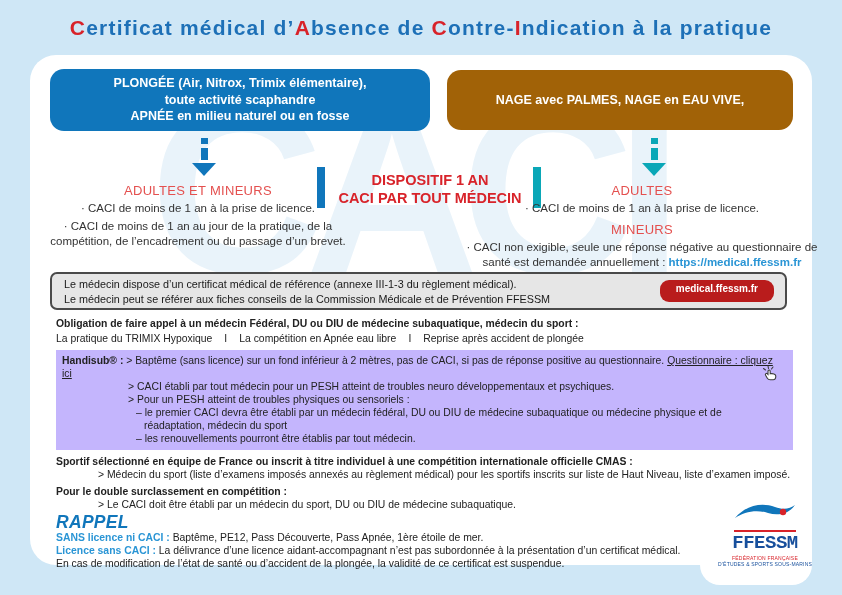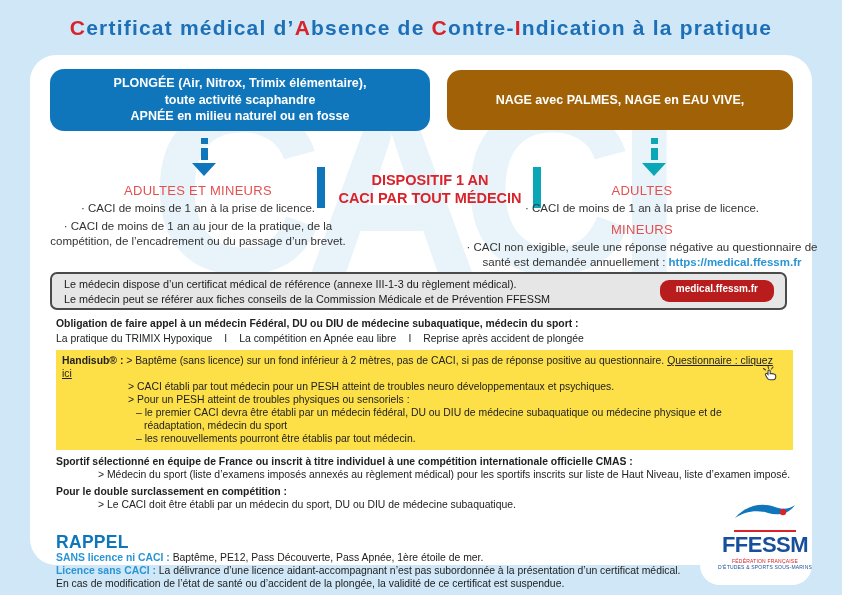--- a/index.html
+++ b/index.html
@@ -56,39 +56,39 @@
            line-height:1.4; }
   .ref-button { position:absolute; right:11px; top:6px; background:#b91c1c; color:#fff;
            font-weight:bold; font-size:10px; padding:3px 16px 8px; border-radius:9px;
            cursor:pointer; }
 
   .main { left:56px; top:317px; width:737px; font-size:10.4px; color:#222; line-height:1.25; }
   .h-bold { font-weight:bold; }
   .obl-items { margin-top:2px; }
   .sep { margin:0 12px; }
 
-  .handisub { margin-top:5px; background:#fde047; padding:4px 8px 5px 6px; position:relative; }
+  .handisub { margin-top:5px; background:#c4b5fd; padding:4px 8px 5px 6px; position:relative; }
   .hs-ind  { margin-left:66px; }
   .hs-ind2 { margin-left:74px; padding-left:8px; text-indent:-8px; }
   .hs-link { text-decoration:underline; cursor:pointer; }
   .cursor-icon { position:absolute; right:14px; top:15px; }
 
   .cmas-h { margin-top:5px; font-weight:bold; }
   .indent-item { padding-left:52px; text-indent:-10px; }
   .sur-h { margin-top:4px; font-weight:bold; }
 
-  .rappel-h { margin-top:21px; font-size:17.5px; font-weight:bold; color:#1076bb;
-           line-height:1.15; letter-spacing:0.3px; }
+  .rappel-h { margin-top:1px; font-size:17.5px; font-weight:bold; color:#1076bb;
+           line-height:1.15; letter-spacing:0.3px;font-style:italic; }
   .rap-line { width:655px; line-height:1.22; }
   .rap-label { color:#2a95d5; font-weight:bold; }
 
   .logo { left:716px; top:499px; width:98px; text-align:center; }
   .logo-line { width:62px; height:2px; background:#d8232a; margin:1px auto 2px; }
-  .logo-name { font-size:22px; font-weight:bold; color:#174f9c; letter-spacing:-0.5px;
-           line-height:1; }
+  .logo-name { font-size:19px; font-weight:bold; color:#174f9c; letter-spacing:-0.5px;
+           line-height:1;font-family:Liberation Mono, monospace; }
   .logo-tag1 { font-size:5px; color:#d8232a; margin-top:2px; letter-spacing:0.2px; }
   .logo-tag2 { font-size:5px; color:#174f9c; letter-spacing:0.2px; }
 </style>
 </head>
 <body>
 
 <div class="page">
 
   <div class="card"></div>
   <div class="logo-tab"></div>

